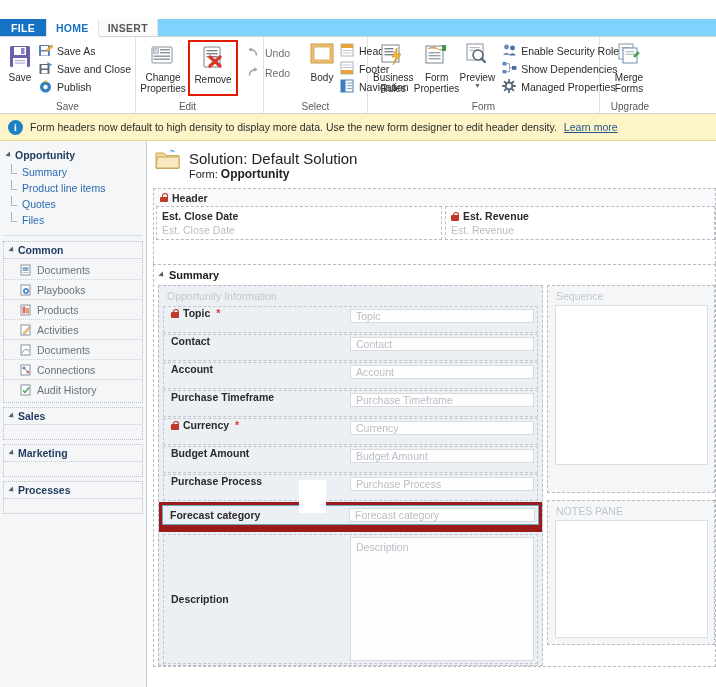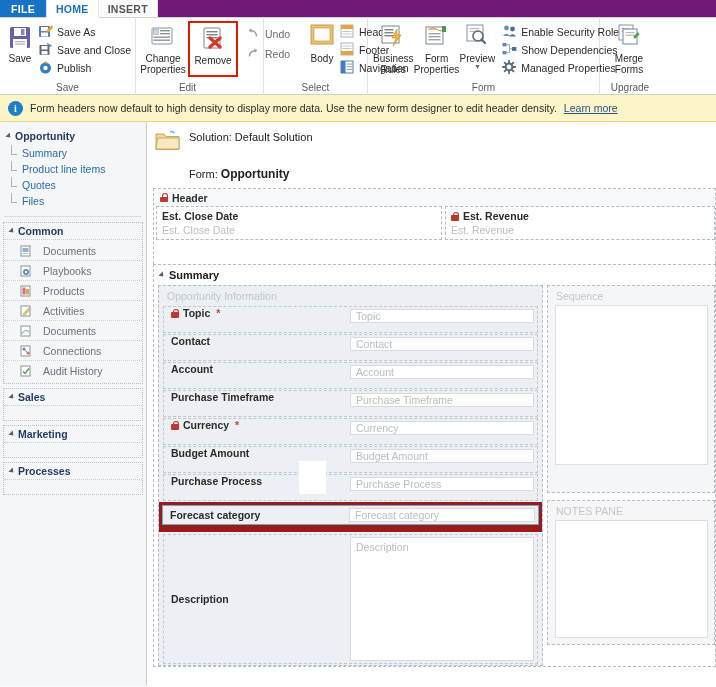--- a/index.html
+++ b/index.html
@@ -10,25 +10,26 @@
     background: #ffffff;
     font-family: "Liberation Sans", sans-serif;
     font-size: 11px;
     color: #1f1f1f;
   }
   #app { position: relative; width: 716px; height: 687px; }
 
   
   .tabbar {
     height: 18px;
-    background: #701a75;
+    background: #7dd3fc;
     border-bottom: 1px solid #d4d4d4;
     display: flex;
     align-items: stretch;
     font-size: 10.5px;
+    margin-top: 19px;
   }
   .tab-file {
     background: #1672c4;
     color: #ffffff;
     padding: 0 11px;
     display: flex; align-items: center;
     font-weight: bold;
     letter-spacing: .3px;
   }
   .tab {
@@ -170,40 +171,40 @@
   .dgroup { border: 1px dotted #b9bfc5; margin: 0 3px 4px 3px; }
   .dgroup-head {
     display: flex; align-items: center; gap: 4px;
     font-weight: bold; color: #1f3a5f;
     padding: 2px 0 2px 6px;
     border-bottom: 1px dotted #c5cbd1;
     height: 17px;
   }
   .dgroup-body { padding: 1px 0 2px 0; }
   .ditem {
-    display: flex; align-items: center; gap: 11px;
+    display: flex; align-items: center; gap: 5px;
     border-bottom: 1px dotted #ccd1d6;
     padding: 1px 0 1px 16px;
     color: #6c7279;
     height: 20px;
   }
   .ditem:last-child { border-bottom: none; }
   .dgroup.empty .dgroup-body { height: 14px; }
 
   
   .canvas {
     flex: 1;
     background: #ffffff;
     overflow: hidden;
     position: relative;
   }
   .sol-head { padding: 8px 0 0 8px; display: flex; gap: 8px; }
   .folder-ic { width: 26px; height: 22px; flex: none; position: relative; }
   .sol-lines { padding-top: 1px; }
-  .sol-line1 { font-size: 11px; color: #222; margin-bottom: 24px; }
+  .sol-line1 { font-size: 15px; color: #222; margin-bottom: 0; }
   .sol-line2 { font-size: 11px; color: #222; }
   .sol-line2 b { font-size: 12px; }
 
   .form-area { padding: 7px 0 0 6px; }
 
   .secbox { border: 1px dashed #b7bcc2; background: #ffffff; }
   .sec-header-band {
     height: 17px; display: flex; align-items: center; gap: 4px;
     padding-left: 6px; font-size: 10.5px; font-weight: bold; color: #2b2b2b;
     background: #f7f9fa;

